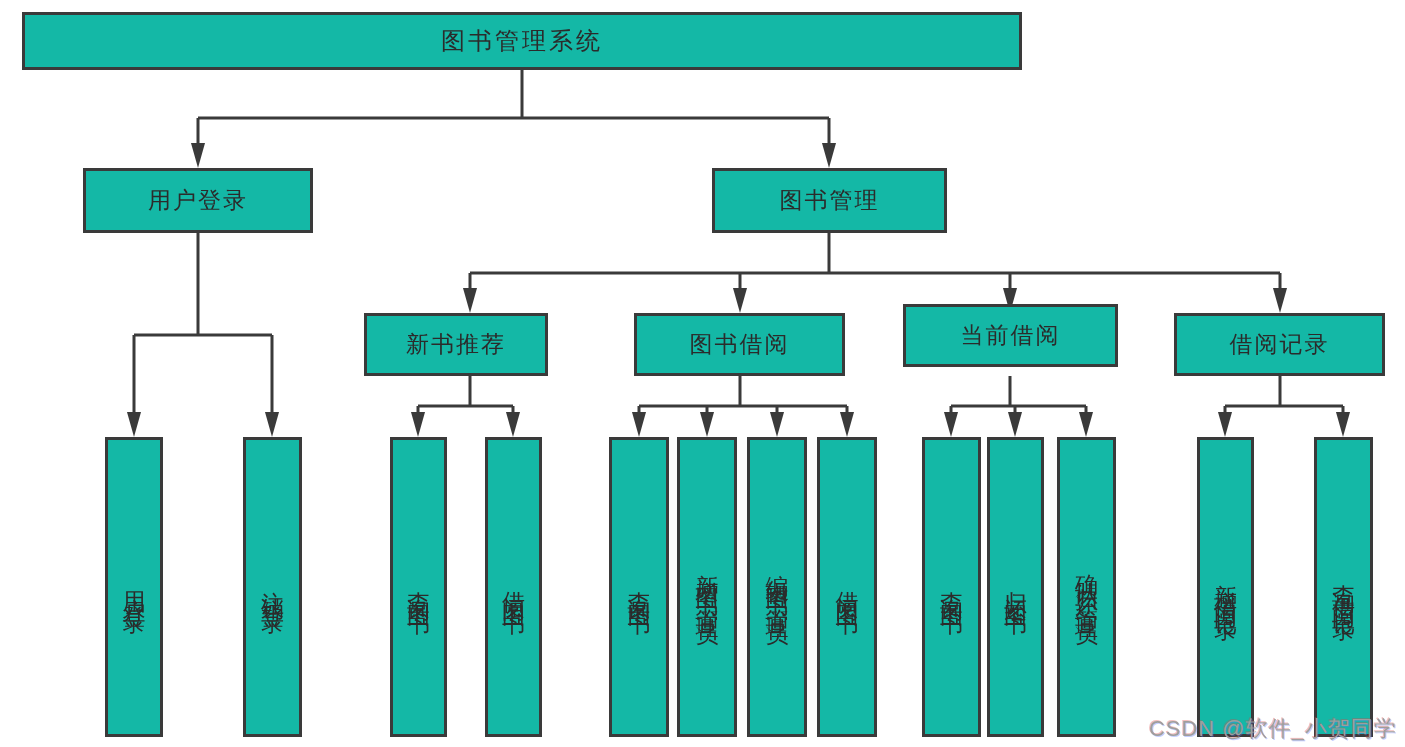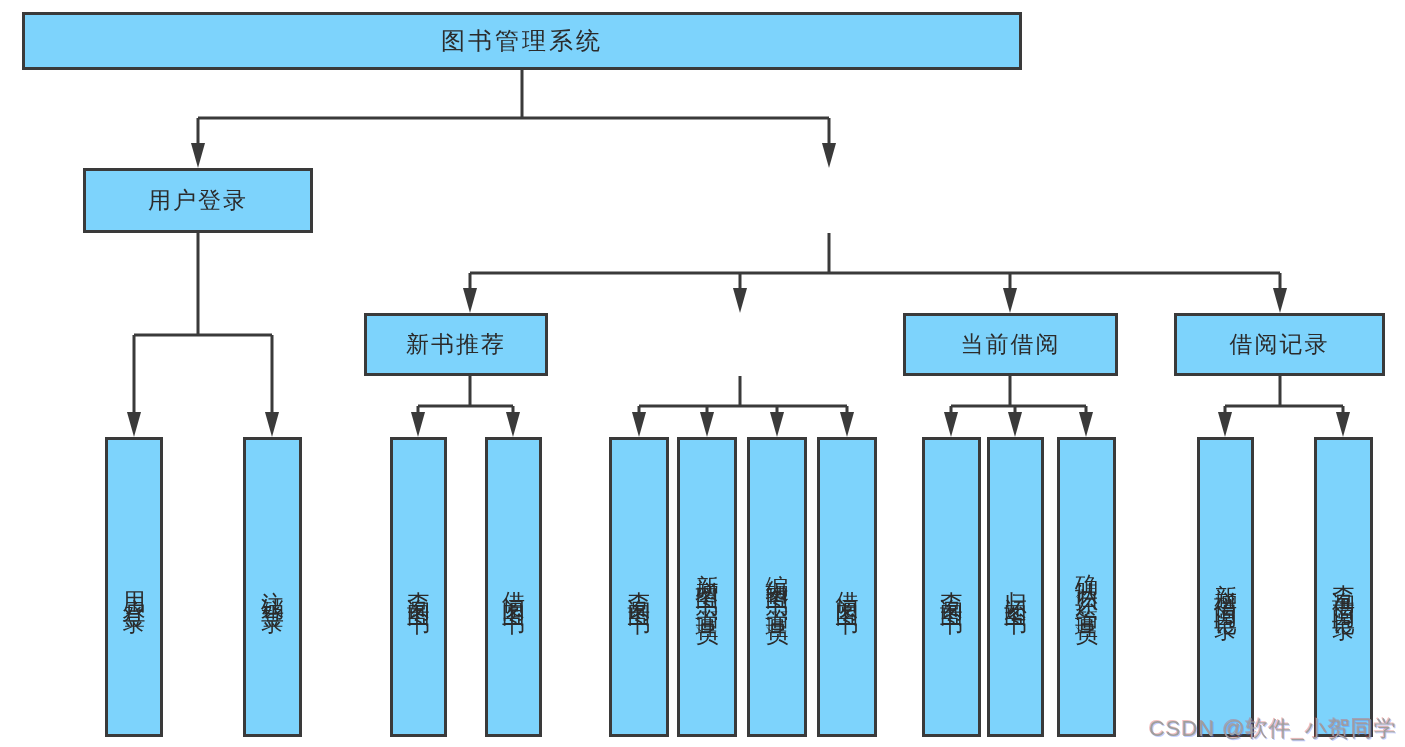--- a/index.html
+++ b/index.html
@@ -17,21 +17,21 @@
     font-family:"Liberation Sans","DejaVu Sans",sans-serif;
     color:var(--text);
   }
   .connectors{position:absolute;left:0;top:0;z-index:1;}
   .connectors path{stroke:var(--line);stroke-width:3;fill:none;}
   .connectors polygon{fill:var(--line);stroke:none;}
   .box{
     position:absolute;
     box-sizing:border-box;
     border:3px solid var(--line);
-    background:#7dd3fc;
+    background:#14b8a6;
     display:flex;
     align-items:center;
     justify-content:center;
     z-index:2;
   }
   .hbox span{
     font-size:23px;
     letter-spacing:2px;
     white-space:nowrap;
   }
@@ -96,25 +96,31 @@
     <polygon points="1343,437 1336,412 1350,412"></polygon>
   </svg>
 
   <div class="box hbox root" style="left:22px;top:12px;width:1000px;height:58px;">
     <span>图书管理系统</span>
   </div>
 
   <div class="box hbox" style="left:83px;top:168px;width:230px;height:65px;">
     <span>用户登录</span>
   </div>
+  <div class="box hbox" style="left:712px;top:168px;width:235px;height:65px;">
+    <span>图书管理</span>
+  </div>
 
   <div class="box hbox" style="left:364px;top:313px;width:184px;height:63px;">
     <span>新书推荐</span>
   </div>
-  <div class="box hbox" style="left:903px;top:313px;width:215px;height:63px;">
+  <div class="box hbox" style="left:634px;top:313px;width:211px;height:63px;">
+    <span>图书借阅</span>
+  </div>
+  <div class="box hbox" style="left:903px;top:304px;width:215px;height:63px;">
     <span>当前借阅</span>
   </div>
   <div class="box hbox" style="left:1174px;top:313px;width:211px;height:63px;align-items:center;">
     <span>借阅记录</span>
   </div>
 
   <div class="box vbox" style="left:105px;top:437px;width:58px;height:300px;">
     <span>用户登录</span>
   </div>
   <div class="box vbox" style="left:243px;top:437px;width:59px;height:300px;">

